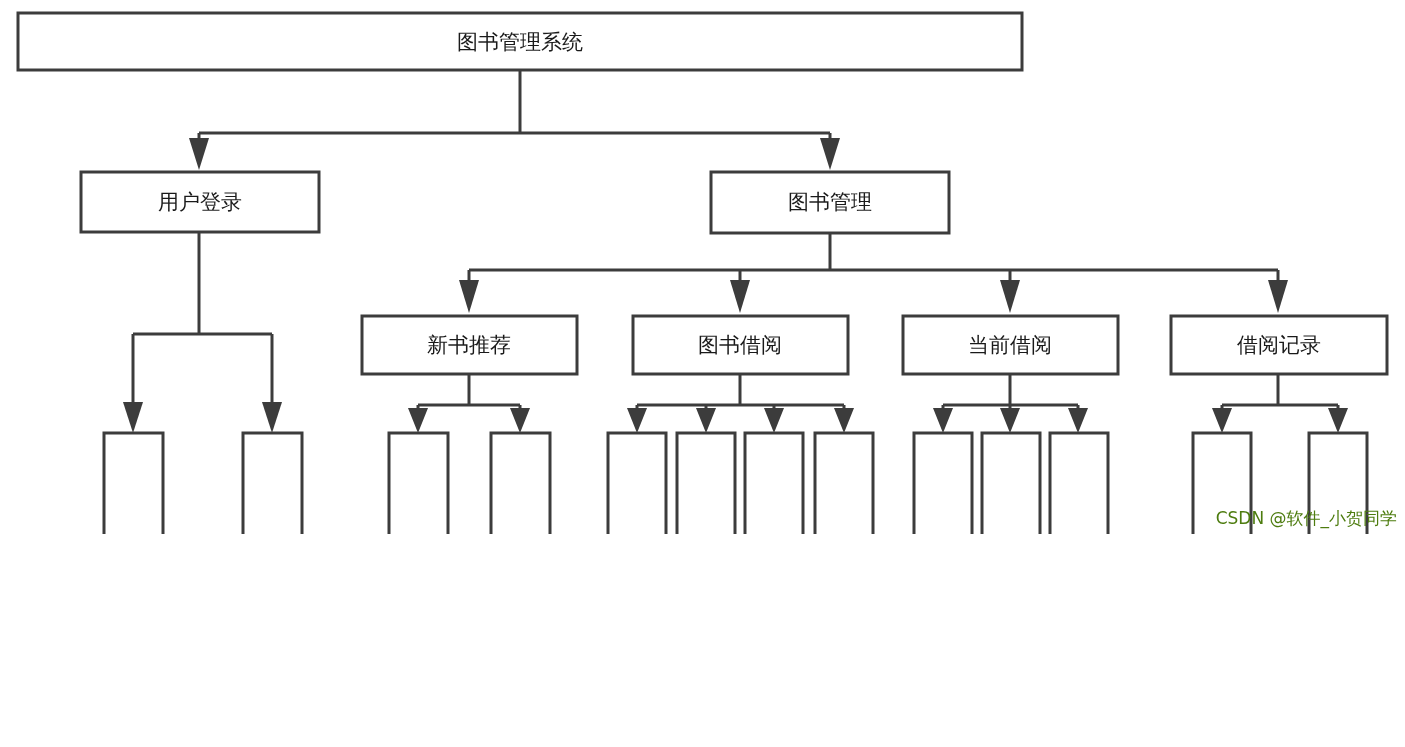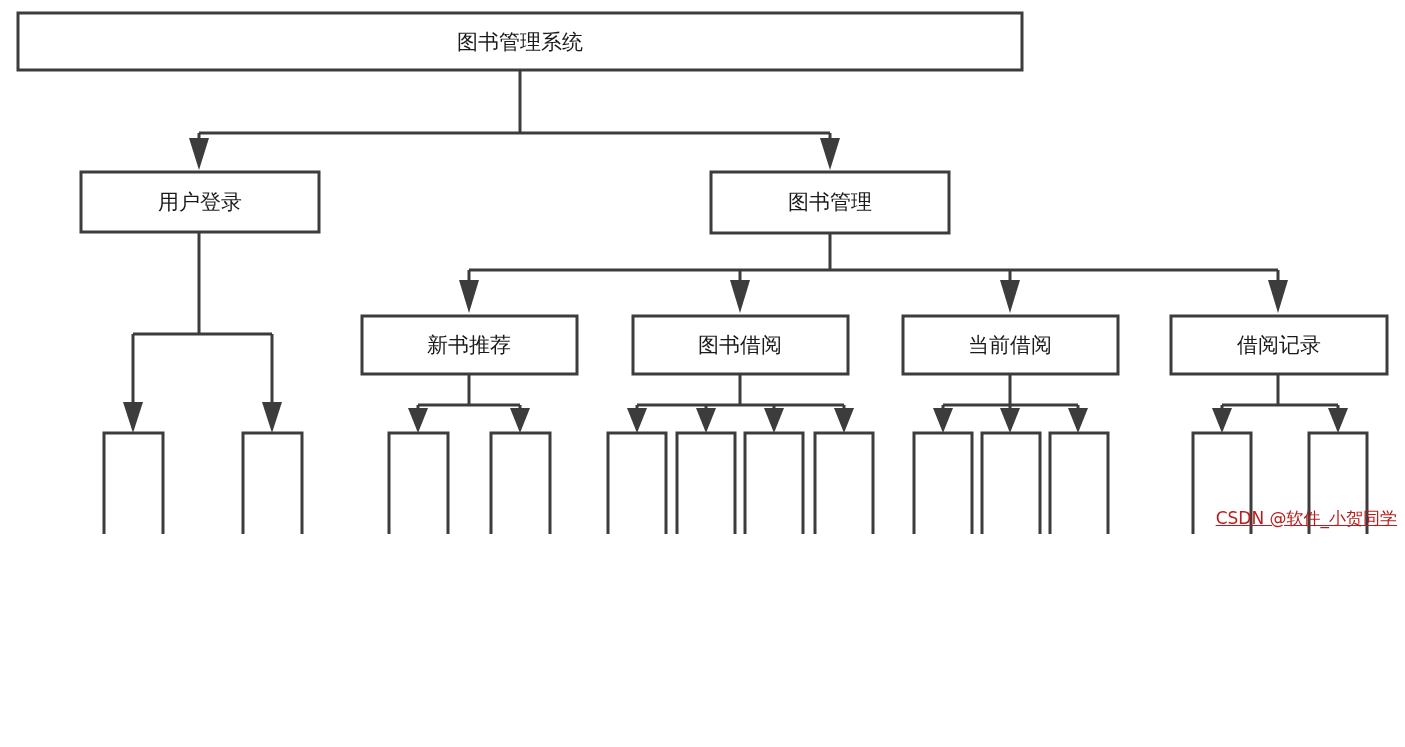--- a/index.html
+++ b/index.html
@@ -60,23 +60,22 @@
     align-items: center;
     justify-content: center;
     pointer-events: none;
   }
   .watermark {
     position: absolute;
     right: 8px;
     bottom: 4px;
     font-family: "DejaVu Sans", "Liberation Sans", sans-serif;
     font-size: 17px;
-    color: #b91c1c;
+    color: #4d7c0f;
     white-space: nowrap;
-    text-decoration: underline;
   }
 </style>
 </head>
 <body>
 
 <div id="diagram-root">
 
   <svg class="diagram-canvas" viewBox="0 0 1405 747">
 
     <g>

